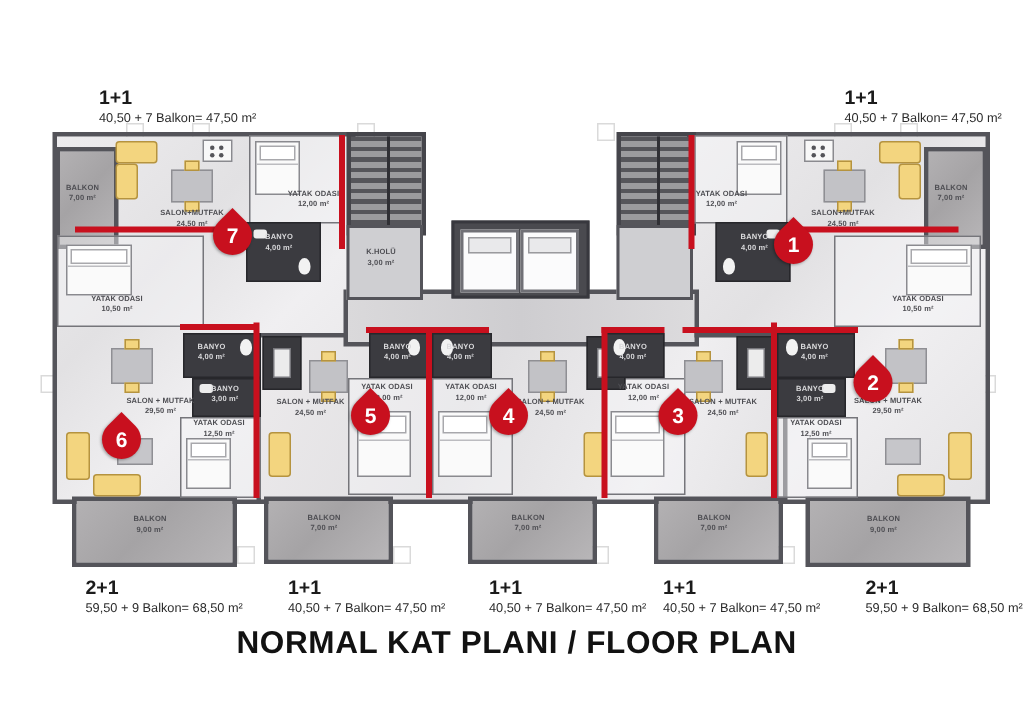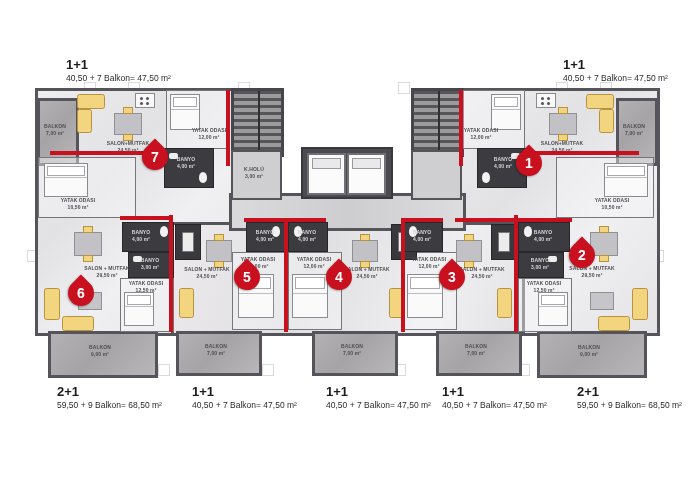--- a/index.html
+++ b/index.html
@@ -363,13 +363,14 @@
     </div>
   <div class="biglabel" style="left:442px;top:384px">
     <span class="t">1+1</span>
     <span class="a">40,50 + 7 Balkon= 47,50 m²</span>
     </div>
   <div class="biglabel" style="left:577px;top:384px">
     <span class="t">2+1</span>
     <span class="a">59,50 + 9 Balkon= 68,50 m²</span>
     </div>
 
+  <div class="title">NORMAL KAT PLANI / FLOOR PLAN</div>
 </div>
 
 </body></html>

